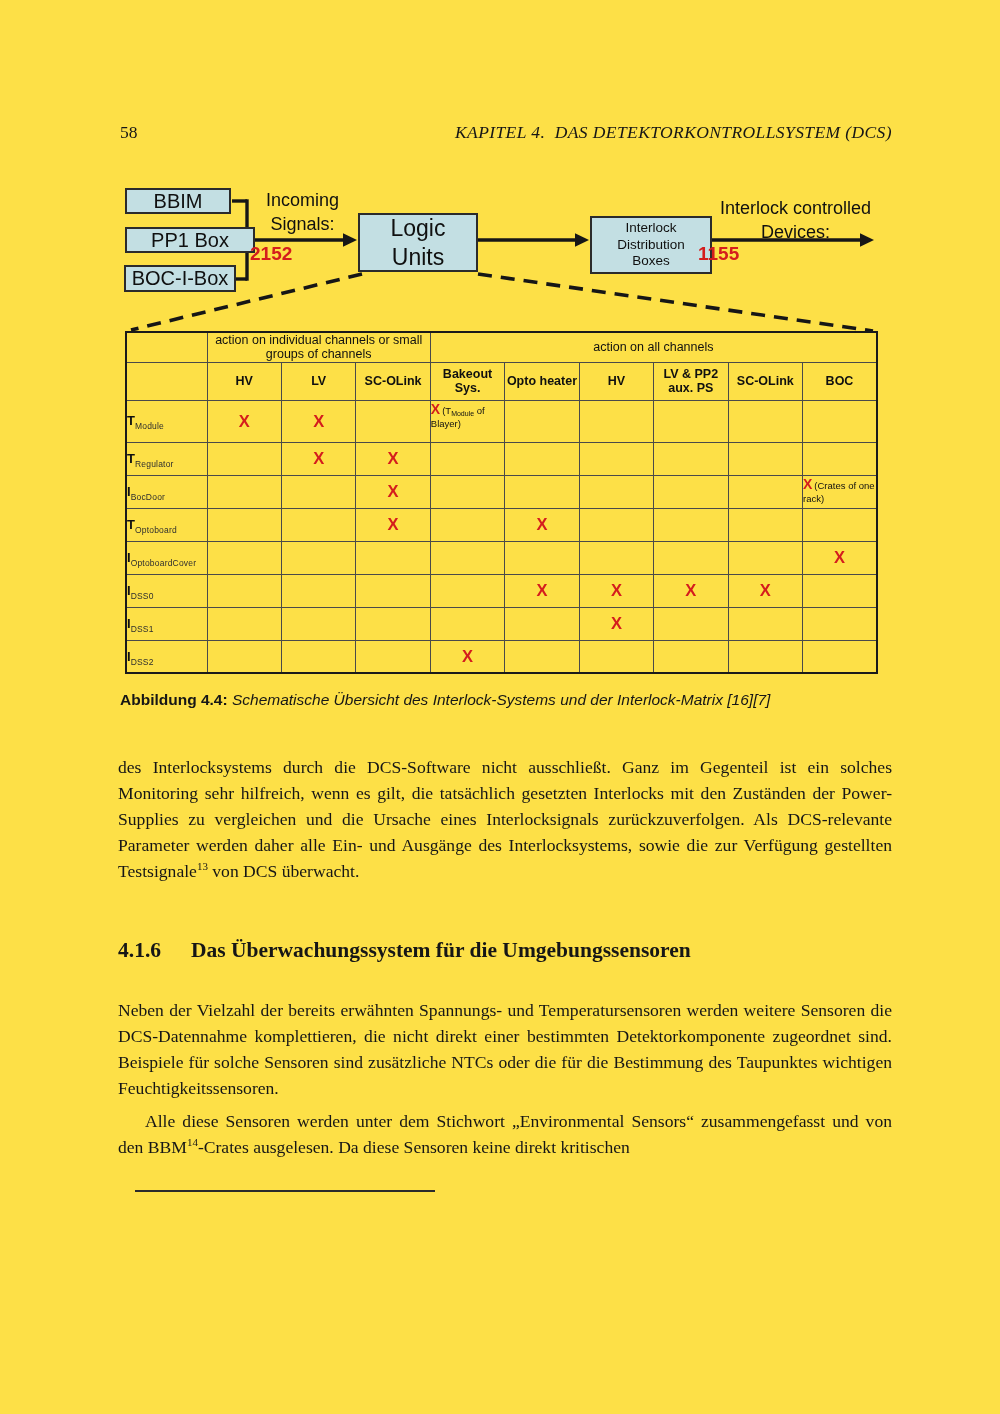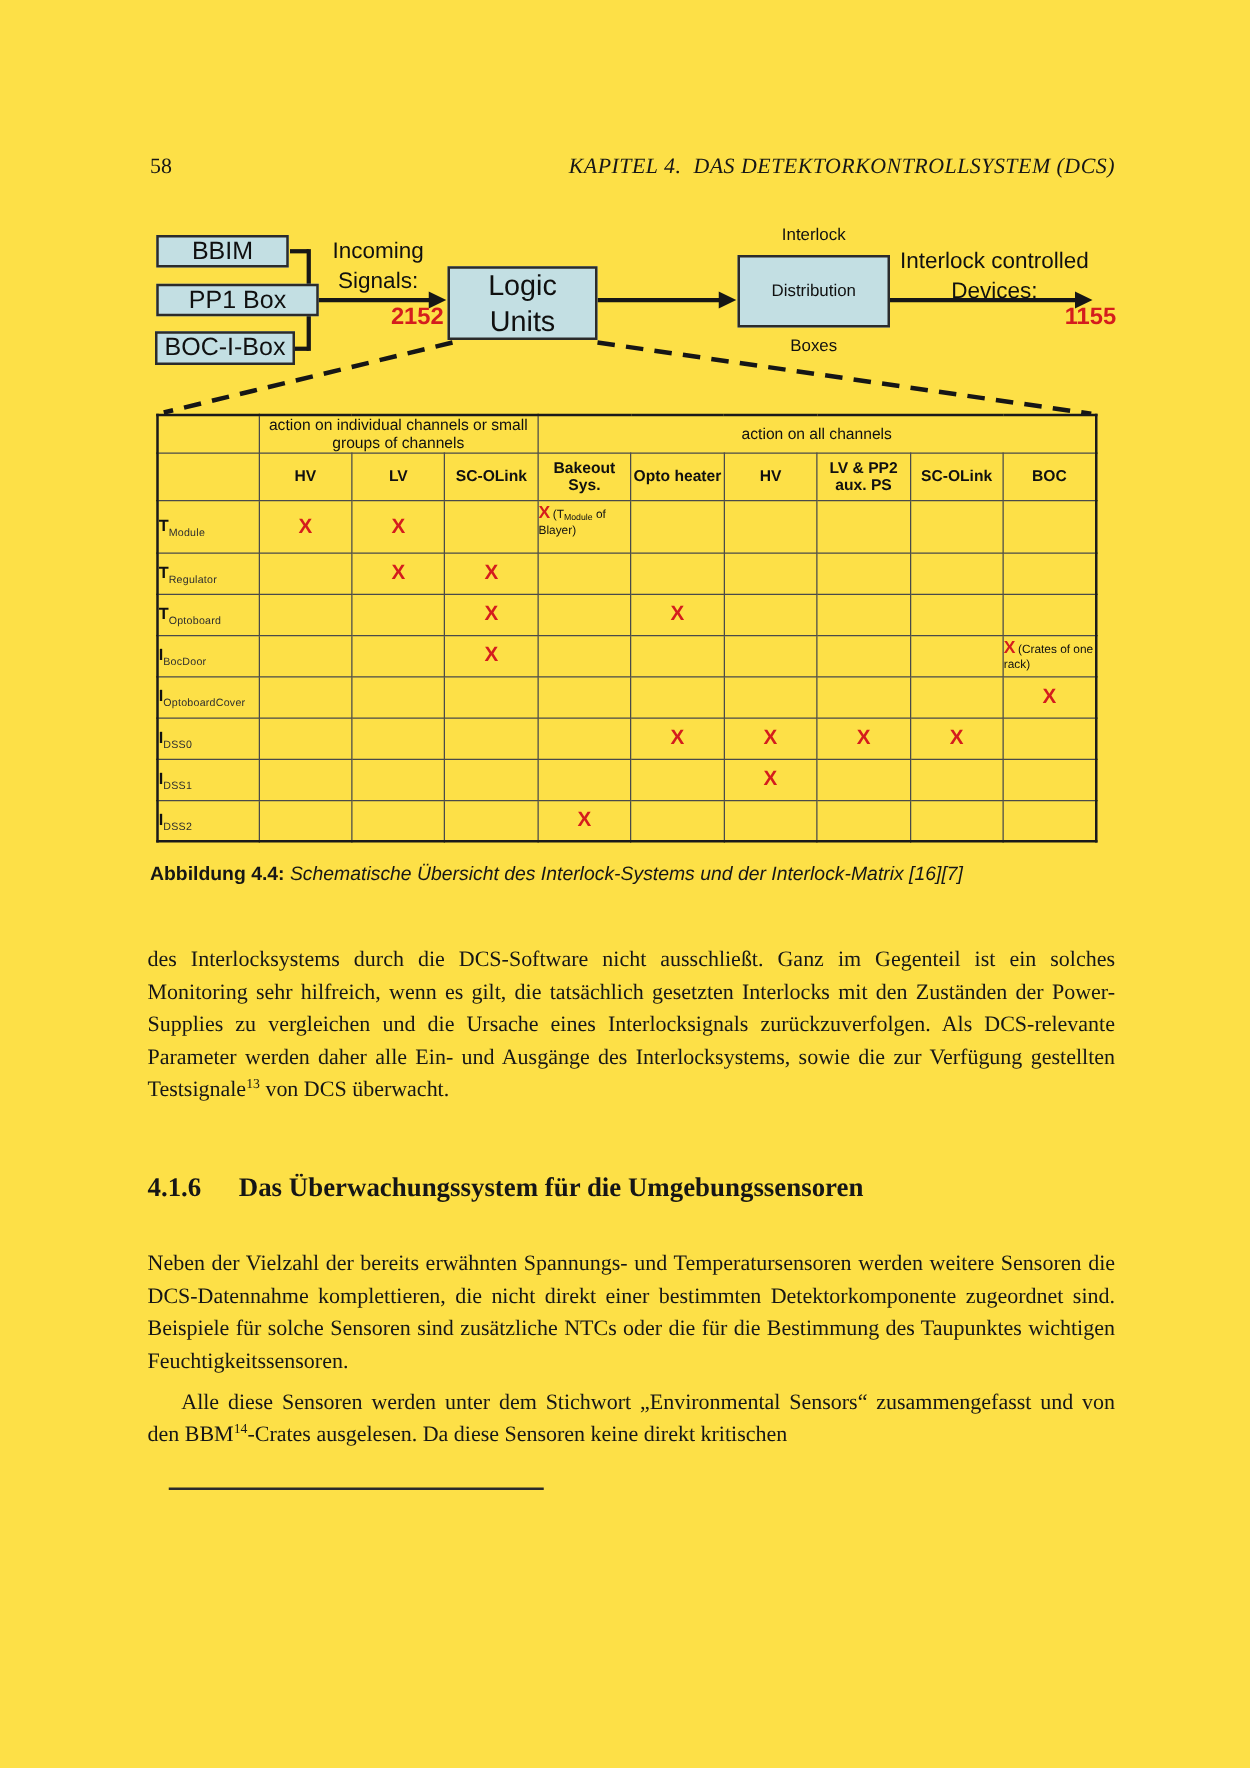--- a/index.html
+++ b/index.html
@@ -15,21 +15,21 @@
   .figlayer{position:absolute;left:0;top:0;width:1000px;height:700px;}
   .figlayer svg{position:absolute;left:0;top:0;pointer-events:none;}
   .dbox{position:absolute;background:#c3dfe3;border:2px solid #2b2b2b;display:flex;flex-direction:column;
         align-items:center;justify-content:center;font-family:"Liberation Sans",sans-serif;color:#101010;
         box-sizing:border-box;line-height:1.22;}
   .dbox.src{font-size:20px;}
   .dbox.logic{font-size:23px;}
   .dbox.idb{font-size:13.5px;}
   .dlabel{position:absolute;text-align:center;font-family:"Liberation Sans",sans-serif;color:#101010;}
   .dlabel.big{font-size:18px;line-height:24px;}
-  .dcount{position:absolute;text-align:right;font-family:"Liberation Sans",sans-serif;font-weight:bold;font-size:19px;}
+  .dcount{position:absolute;text-align:left;font-family:"Liberation Sans",sans-serif;font-weight:bold;font-size:19px;}
 
   
   table.matrix{position:absolute;left:125px;top:331px;width:753px;border-collapse:collapse;table-layout:fixed;
                font-family:"Liberation Sans",sans-serif;color:#101010;border:2px solid #1a1a1a;}
   table.matrix col.lblcol{width:81px;}
   table.matrix td,table.matrix th{border:1px solid #4a4a4a;padding:0;overflow:hidden;}
   tr.ghead{height:30px;margin-left:32px;}
   tr.ghead td{font-size:12.5px;font-weight:normal;text-align:center;line-height:1.15;}
   tr.chead{height:38px;padding-left:45px;}
   tr.chead td{font-size:12.5px;font-weight:bold;text-align:center;line-height:1.15;}
@@ -111,21 +111,21 @@
       <div>Incoming</div>
       <div>Signals:</div>
     </div>
     <div class="dcount" style="left:250px;top:243px;width:105px;color:#d41d1d;">2152</div>
 
     <div class="dbox logic" style="left:358px;top:213px;width:120px;height:59px;">
       <div>Logic</div>
       <div>Units</div>
     </div>
 
-    <div class="dbox idb" style="left:590px;top:204px;width:122px;height:58px;gap:28px;">
+    <div class="dbox idb" style="left:590px;top:216px;width:122px;height:58px;">
       <div>Interlock</div>
       <div>Distribution</div>
       <div>Boxes</div>
     </div>
 
     <div class="dlabel big" style="left:698px;top:196px;width:195px;">
       <div>Interlock controlled</div>
       <div>Devices:</div>
     </div>
     <div class="dcount" style="left:698px;top:243px;width:195px;color:#d41d1d;">1155</div>
@@ -179,42 +179,42 @@
             <td class="mark"><span class="xmark">X</span></td>
             <td class="mark"><span class="xmark">X</span></td>
             <td class="mark"></td>
             <td class="mark"></td>
             <td class="mark"></td>
             <td class="mark"></td>
             <td class="mark"></td>
             <td class="mark"></td>
           </tr>
           <tr class="drow">
+            <td class="lbl"><span class="base">I</span><span class="sub">BocDoor</span></td>
+            <td class="mark"></td>
+            <td class="mark"></td>
+            <td class="mark"><span class="xmark">X</span></td>
+            <td class="mark"></td>
+            <td class="mark"></td>
+            <td class="mark"></td>
+            <td class="mark"></td>
+            <td class="mark"></td>
+            <td class="notecell"><span class="xmark">X</span><span>(Crates of one rack)</span></td>
+          </tr>
+          <tr class="drow">
             <td class="lbl"><span class="base">T</span><span class="sub">Optoboard</span></td>
             <td class="mark"></td>
             <td class="mark"></td>
             <td class="mark"><span class="xmark">X</span></td>
             <td class="mark"></td>
             <td class="mark"><span class="xmark">X</span></td>
             <td class="mark"></td>
             <td class="mark"></td>
             <td class="mark"></td>
             <td class="mark"></td>
-          </tr>
-          <tr class="drow">
-            <td class="lbl"><span class="base">I</span><span class="sub">BocDoor</span></td>
-            <td class="mark"></td>
-            <td class="mark"></td>
-            <td class="mark"><span class="xmark">X</span></td>
-            <td class="mark"></td>
-            <td class="mark"></td>
-            <td class="mark"></td>
-            <td class="mark"></td>
-            <td class="mark"></td>
-            <td class="notecell"><span class="xmark">X</span><span>(Crates of one rack)</span></td>
           </tr>
           <tr class="drow">
             <td class="lbl"><span class="base">I</span><span class="sub">OptoboardCover</span></td>
             <td class="mark"></td>
             <td class="mark"></td>
             <td class="mark"></td>
             <td class="mark"></td>
             <td class="mark"></td>
             <td class="mark"></td>
             <td class="mark"></td>

